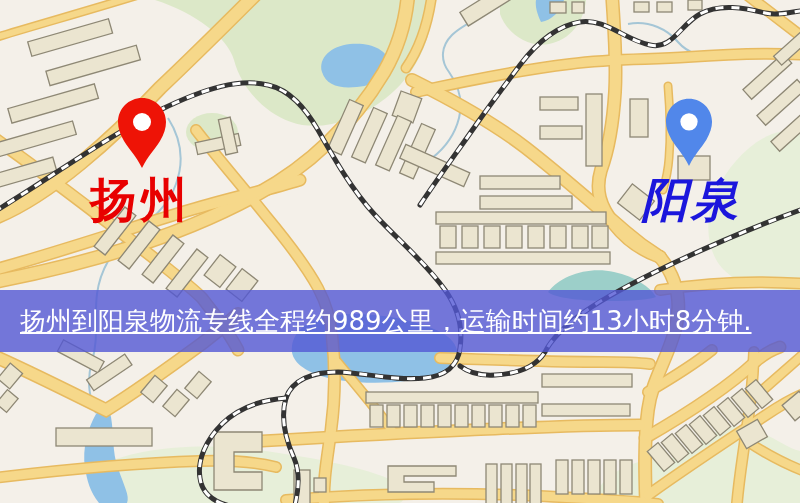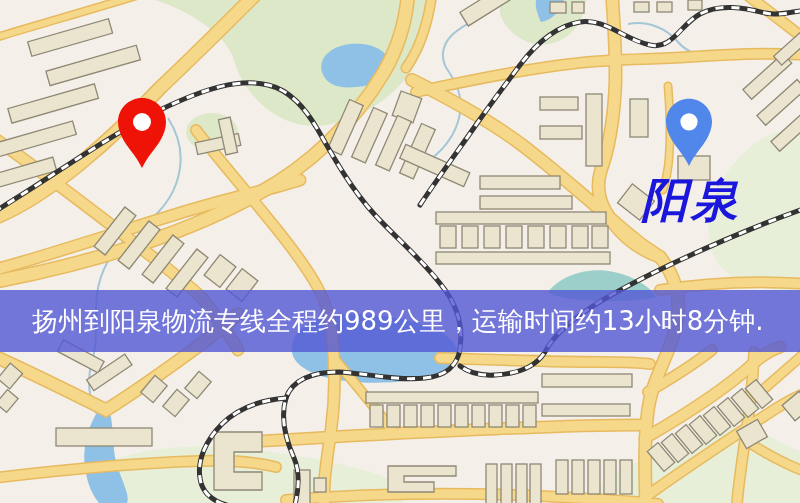--- a/index.html
+++ b/index.html
@@ -37,21 +37,21 @@
   .pin-hole{fill:var(--pin_inner);}
   
   .city-label{position:absolute;font-weight:bold;font-size:47px;line-height:1;letter-spacing:3px;}
   .label-origin{left:90px;top:176px;color:var(--origin_label);}
   .label-dest{left:641px;top:176px;color:var(--destination_label);font-style:italic;}
   
   .banner{position:absolute;left:0;top:290px;width:800px;height:62px;
           background:rgba(83,88,212,0.80);
           background:color-mix(in srgb, var(--banner) 80%, transparent);
           display:flex;align-items:center;}
-  .banner span{color:var(--banner_text);font-size:26px;padding-left:32px;white-space:nowrap;}
+  .banner span{color:var(--banner_text);font-size:26px;padding-left:20px;white-space:nowrap;text-decoration:underline;}
 </style>
 </head>
 <body>
 
 <div class="stage">
   <svg width="800" height="503" viewBox="0 0 800 503">
     <defs>
       <path id="r1" d="M-6,38 C40,24 90,10 142,-6"></path>
       <path id="r2" d="M-6,218 C50,196 115,136 160,88 C196,54 226,24 256,-6"></path>
       <path id="r3" d="M-2,281 C90,263 180,236 254,196 C310,166 354,122 384,72 C399,46 406,20 408,-6"></path>
@@ -274,18 +274,19 @@
     <g transform="translate(142,168)">
       <path class="pin-origin" d="M0,0 C-6,-12 -13,-19 -18,-27 C-22,-34 -24,-40 -24,-46 C-24,-59.3 -13.3,-70 0,-70 C13.3,-70 24,-59.3 24,-46 C24,-40 22,-34 18,-27 C13,-19 6,-12 0,0 Z"></path>
       <circle class="pin-hole" cx="0" cy="-46" r="9"></circle>
     </g>
     <g transform="translate(689,166) scale(0.96)">
       <path class="pin-dest" d="M0,0 C-6,-12 -13,-19 -18,-27 C-22,-34 -24,-40 -24,-46 C-24,-59.3 -13.3,-70 0,-70 C13.3,-70 24,-59.3 24,-46 C24,-40 22,-34 18,-27 C13,-19 6,-12 0,0 Z"></path>
       <circle class="pin-hole" cx="0" cy="-46" r="9"></circle>
     </g>
   </svg>
 
+  <div class="city-label label-origin">扬州</div>
   <div class="city-label label-dest">阳泉</div>
 
   <div class="banner">
     <span>扬州到阳泉物流专线全程约989公里，运输时间约13小时8分钟.</span>
   </div>
 </div>
 
 </body></html>

